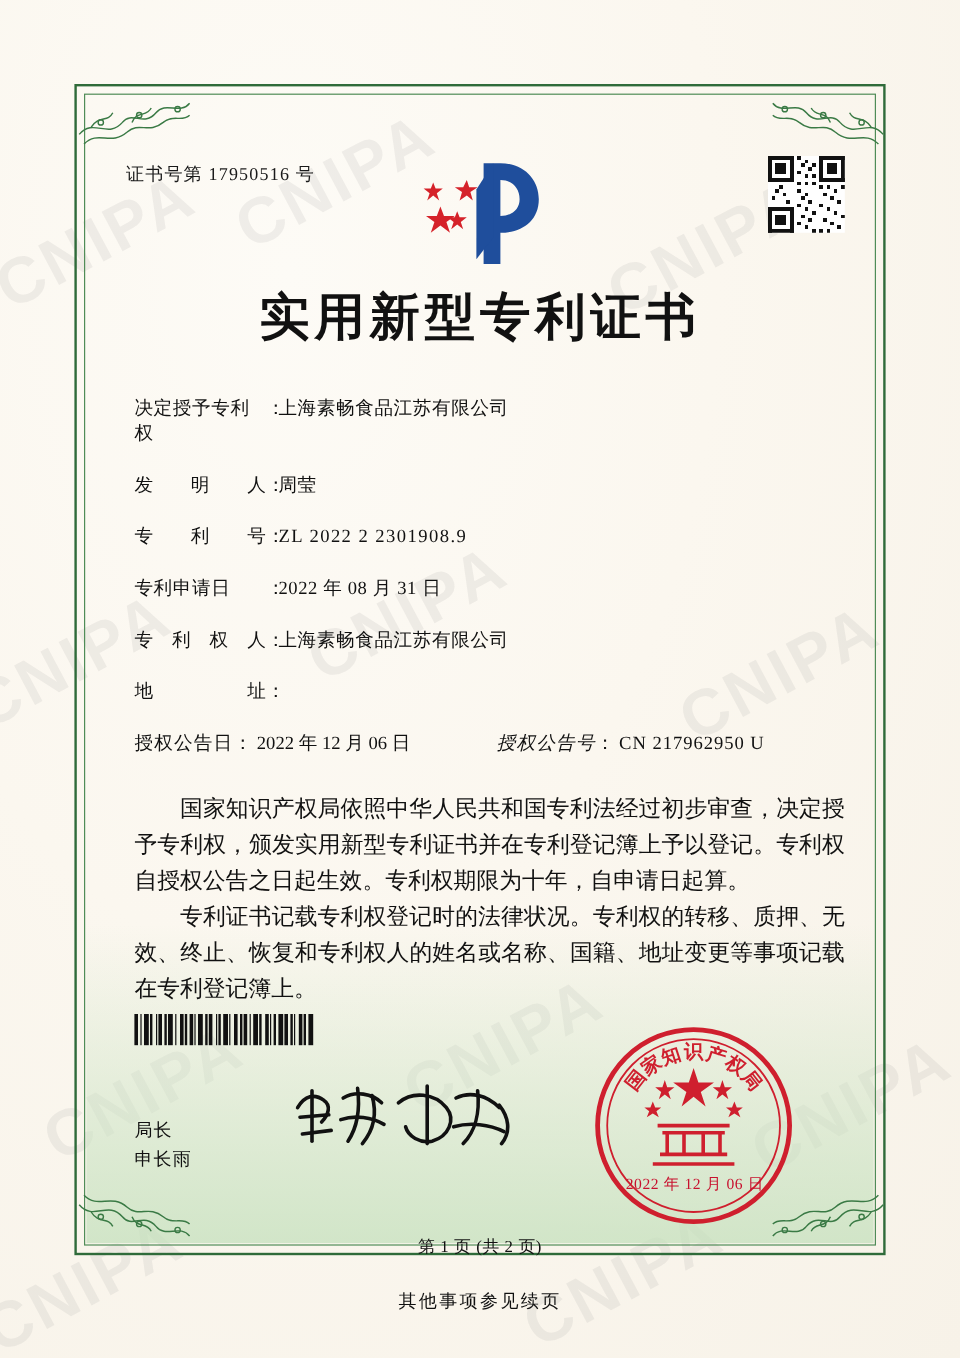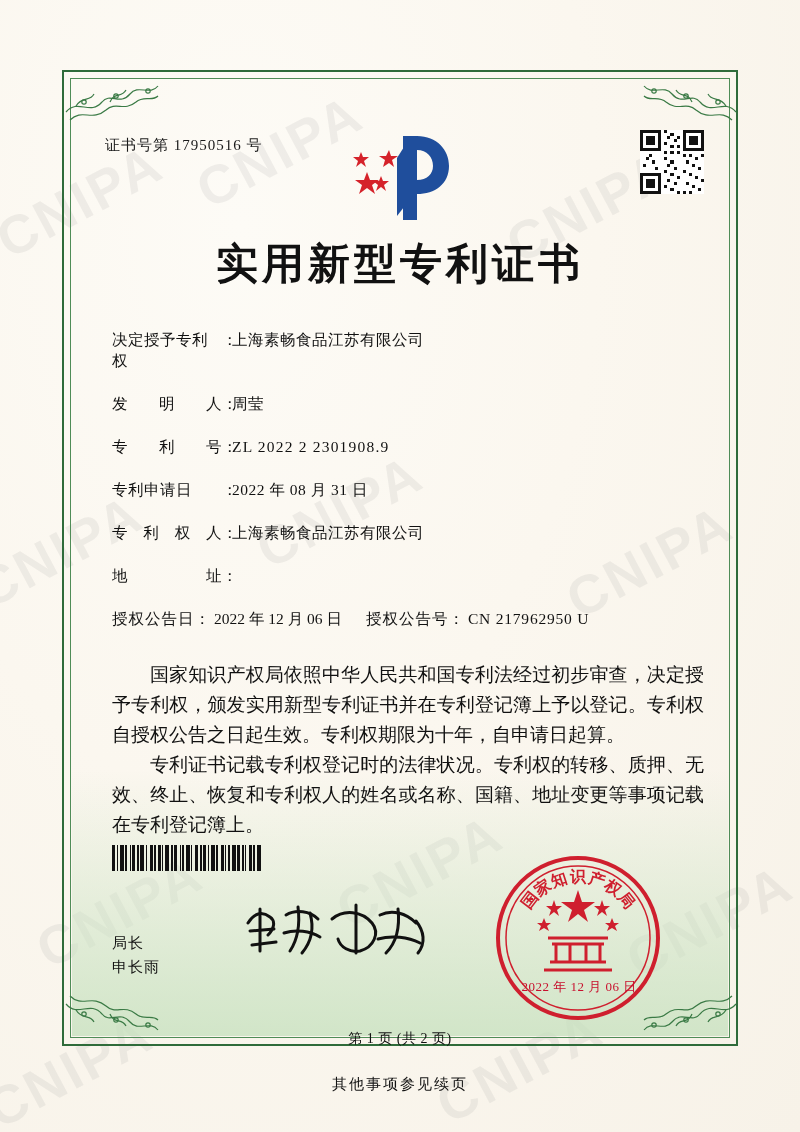--- a/index.html
+++ b/index.html
@@ -140,21 +140,21 @@
 
   .grant-row {
     display: flex;
     align-items: baseline;
     font-size: 15.5px;
     color: #111;
     margin-bottom: 8px;
   }
   .grant-date-label { letter-spacing: 1px; font-family: Liberation Mono, monospace; }
   .grant-date-value { margin-left: 4px; }
-  .grant-no-label { margin-left: 24px; letter-spacing: 1px; }
+  .grant-no-label { margin-left: 72px; letter-spacing: 1px; font-style: italic; }
   .grant-no-value { margin-left: 4px; letter-spacing: 0.8px; }
 
   
   .body-text {
     position: absolute;
     left: 112px; top: 660px;
     width: 592px;
     font-size: 19px;
     line-height: 30px;
     color: #111;

